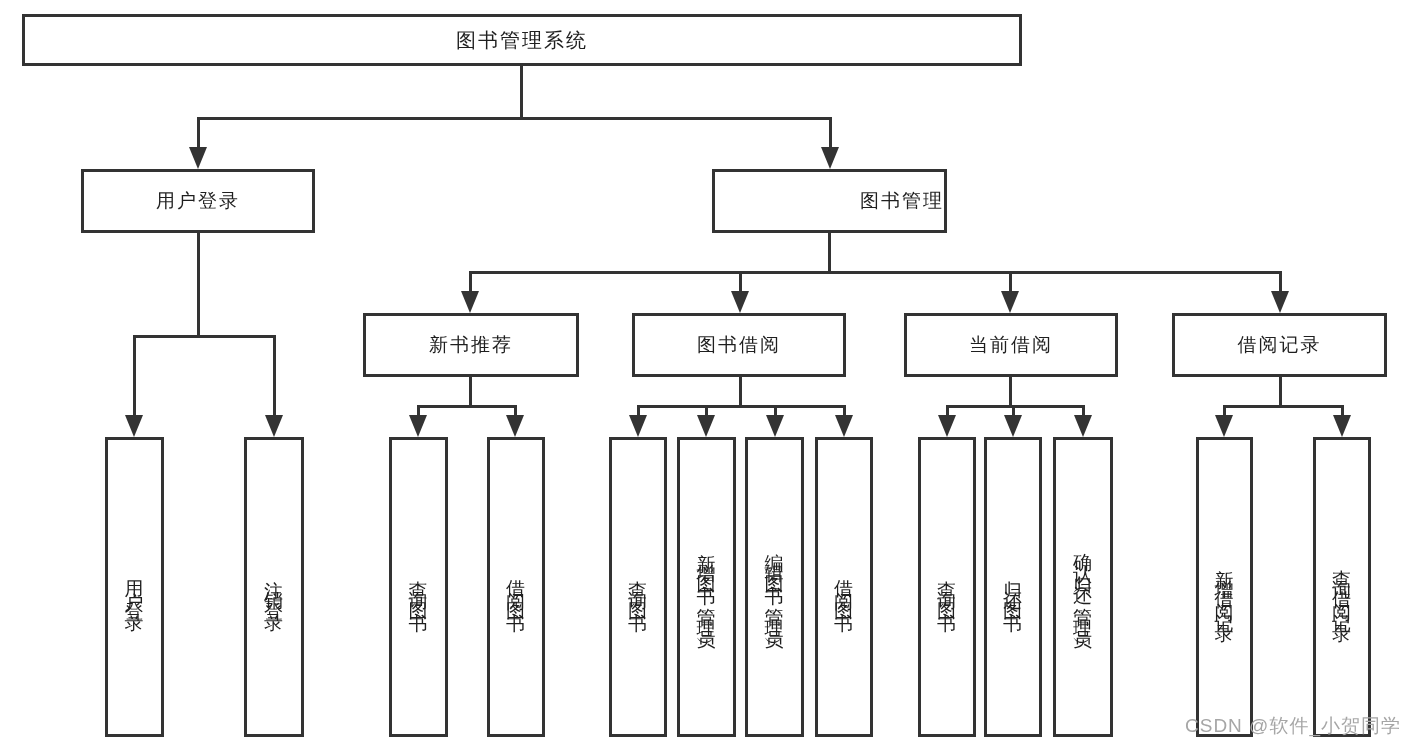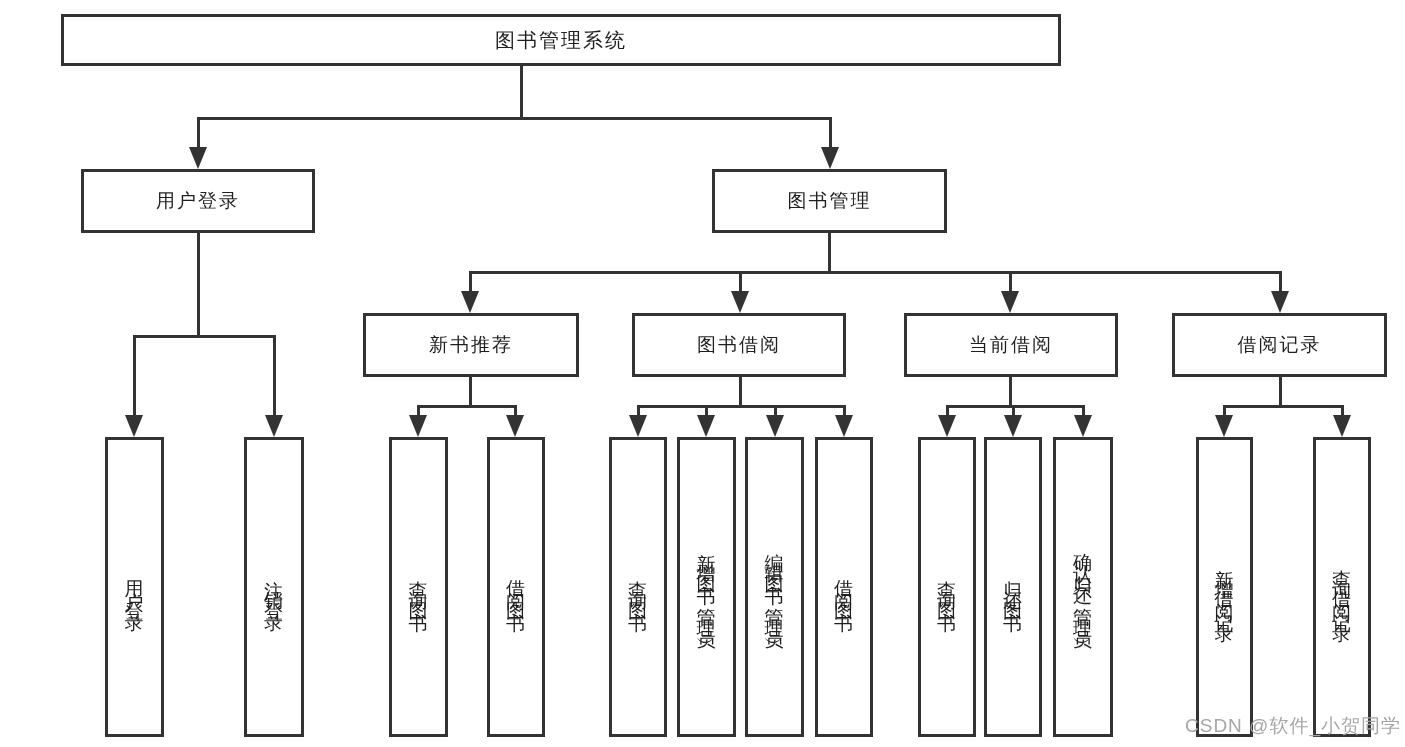--- a/index.html
+++ b/index.html
@@ -49,35 +49,35 @@
     color:var(--watermark);
     white-space:nowrap;
     z-index:10;
   }
 </style>
 </head>
 <body>
 
 <div class="canvas">
 
-  <div class="box title-box" style="left:22px;top:14px;width:1000px;height:52px;margin-left:39px;">
+  <div class="box title-box" style="left:22px;top:14px;width:1000px;height:52px;">
     <span class="hlabel">图书管理系统</span>
   </div>
 
   <div class="vline" style="left:520px;top:66px;height:53px;"></div>
   <div class="hline" style="left:197px;top:117px;width:634px;"></div>
   <div class="vline" style="left:197px;top:117px;height:32px;"></div>
   <div class="arrow" style="left:189px;top:147px;"></div>
   <div class="vline" style="left:829px;top:117px;height:32px;"></div>
   <div class="arrow" style="left:821px;top:147px;"></div>
 
   <div class="box" style="left:81px;top:169px;width:234px;height:64px;">
     <span class="hlabel">用户登录</span>
   </div>
-  <div class="box" style="left:712px;top:169px;width:235px;height:64px;">
+  <div class="box" style="left:712px;top:169px;width:235px;height:64px;justify-content:flex-end;">
     <span class="hlabel">图书管理</span>
   </div>
 
   <div class="vline" style="left:197px;top:233px;height:104px;"></div>
   <div class="hline" style="left:133px;top:335px;width:142px;"></div>
   <div class="vline" style="left:133px;top:335px;height:84px;"></div>
   <div class="arrow" style="left:125px;top:415px;"></div>
   <div class="vline" style="left:273px;top:335px;height:84px;"></div>
   <div class="arrow" style="left:265px;top:415px;"></div>
 

